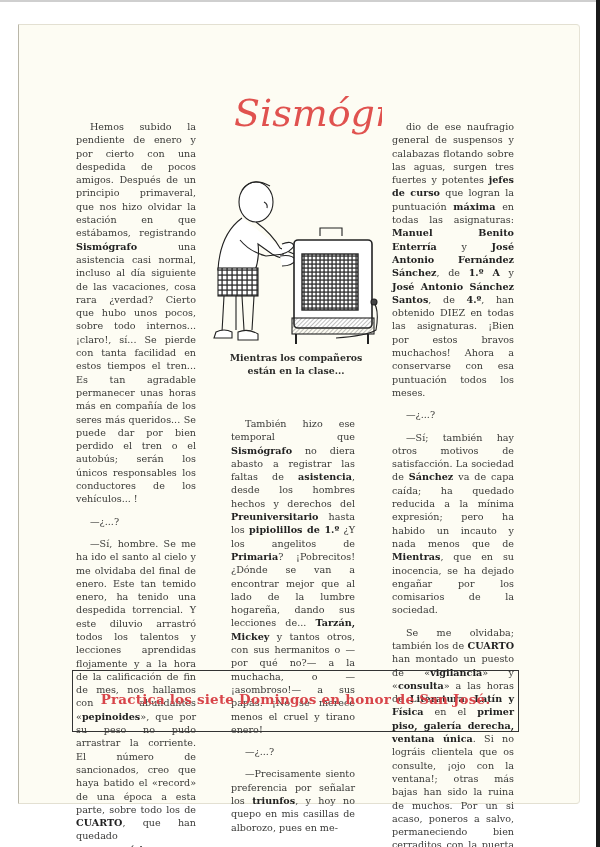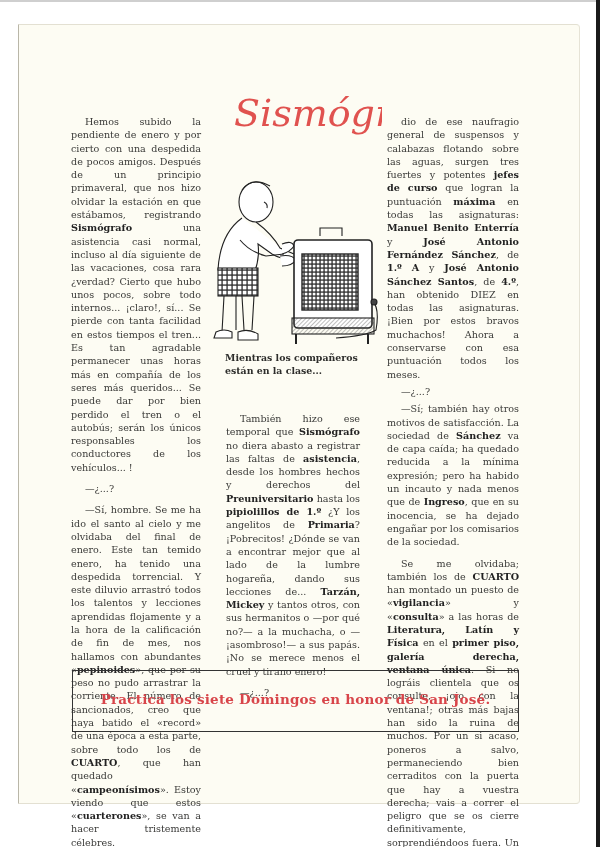--- a/index.html
+++ b/index.html
@@ -1,28 +1,28 @@
 <!DOCTYPE html>
 <html><head>
 <meta charset="utf-8">
 <style>
   html, body { margin:0; padding:0; }
   body { width:600px; height:847px; background:#ffffff; position:relative; overflow:hidden; font-family:"DejaVu Serif", serif; }
   .rightbar { position:absolute; right:0; top:0; width:4px; height:847px; background:#1a1a1a; }
   .topline { position:absolute; left:0; top:0; width:600px; height:2px; background:#cfcfcf; }
   .page { position:absolute; left:18px; top:24px; width:560px; height:778px; background:#fdfcf3; border-left:1px solid #b9b6a8; border-top:1px solid #e3e0d2; border-right:1px solid #e6e3d6; border-bottom:1px solid #e3e0d2; border-radius:0 4px 4px 0; }
   .col { position:absolute; font-size:9.6px; line-height:13.3px; color:#3a3a38; text-align:justify; hyphens:manual; }
-  .col p { margin:4px; text-indent:14px; }
+  .col p { margin:9px; text-indent:14px; }
   .col p.gap { margin-top:8px; }
   .col b { color:#222; }
   .col1 { left:67px; top:111px; width:138px; }
   .col2 { left:222px; top:408px; width:142px; }
   .col3 { left:383px; top:111px; width:140px; }
   .title { position:absolute; left:232px; top:76px; width:150px; height:70px; }
-  .caption { position:absolute; left:225px; top:352px; width:142px; text-align:left; font-size:9.4px; line-height:12.5px; font-weight:bold; color:#2d2d2b; }
+  .caption { position:absolute; left:225px; top:352px; width:142px; text-align:center; font-size:9.4px; line-height:12.5px; font-weight:bold; color:#2d2d2b; }
   .illus { position:absolute; left:212px; top:140px; width:168px; height:210px; }
   .banner { position:absolute; left:72px; top:670px; width:445px; height:60px; border:1.4px solid #333; border-top-width:1.2px;text-decoration:underline; }
   .banner-text { position:absolute; left:0; right:0; top:20px; text-align:center; color:#d8454a; font-family:"DejaVu Serif", serif; font-weight:bold; font-size:13.5px; letter-spacing:0.2px; }
 </style>
 </head>
 <body>
 
 <div class="topline"></div>
 <div class="rightbar"></div>
 
@@ -77,24 +77,25 @@
 
 <div class="col col1">
   <p>Hemos subido la pendiente de enero y por cierto con una despedida de pocos amigos. Después de un principio primaveral, que nos hizo olvidar la estación en que estábamos, registrando <b>Sismógrafo</b> una asistencia casi normal, incluso al día siguiente de las vacaciones, cosa rara ¿verdad? Cierto que hubo unos pocos, sobre todo internos... ¡claro!, sí... Se pierde con tanta facilidad en estos tiempos el tren... Es tan agradable permanecer unas horas más en compañía de los seres más queridos... Se puede dar por bien perdido el tren o el autobús; serán los únicos responsables los conductores de los vehículos... !</p>
   <p class="gap">—¿...?</p>
   <p class="gap">—Sí, hombre. Se me ha ido el santo al cielo y me olvidaba del final de enero. Este tan temido enero, ha tenido una despedida torrencial. Y este diluvio arrastró todos los talentos y lecciones aprendidas flojamente y a la hora de la calificación de fin de mes, nos hallamos con abundantes «<b>pepinoides</b>», que por su peso no pudo arrastrar la corriente. El número de sancionados, creo que haya batido el «record» de una época a esta parte, sobre todo los de <b>CUARTO</b>, que han quedado «<b>campeonísimos</b>». Estoy viendo que estos «<b>cuarterones</b>», se van a hacer tristemente célebres.</p>
 </div>
 
 <div class="col col2">
   <p>También hizo ese temporal que <b>Sismógrafo</b> no diera abasto a registrar las faltas de <b>asistencia</b>, desde los hombres hechos y derechos del <b>Preuniversitario</b> hasta los <b>pipiolillos de 1.º</b> ¿Y los angelitos de <b>Primaria</b>? ¡Pobrecitos! ¿Dónde se van a encontrar mejor que al lado de la lumbre hogareña, dando sus lecciones de... <b>Tarzán, Mickey</b> y tantos otros, con sus hermanitos o —por qué no?— a la muchacha, o —¡asombroso!— a sus papás. ¡No se merece menos el cruel y tirano enero!</p>
   <p class="gap">—¿...?</p>
+  <p class="gap">—Precisamente siento preferencia por señalar los <b>triunfos</b>, y hoy no quepo en mis casillas de alborozo, pues en me-</p>
 </div>
 
 <div class="col col3">
   <p>dio de ese naufragio general de suspensos y calabazas flotando sobre las aguas, surgen tres fuertes y potentes <b>jefes de curso</b> que logran la puntuación <b>máxima</b> en todas las asignaturas: <b>Manuel Benito Enterría</b> y <b>José Antonio Fernández Sánchez</b>, de <b>1.º A</b> y <b>José Antonio Sánchez Santos</b>, de <b>4.º</b>, han obtenido DIEZ en todas las asignaturas. ¡Bien por estos bravos muchachos! Ahora a conservarse con esa puntuación todos los meses.</p>
   <p>—¿...?</p>
-  <p>—Sí; también hay otros motivos de satisfacción. La sociedad de <b>Sánchez</b> va de capa caída; ha quedado reducida a la mínima expresión; pero ha habido un incauto y nada menos que de <b>Ingreso</b>, que en su inocencia, se ha dejado engañar por los comisarios de la sociedad.</p>
+  <p>—Sí; también hay otros motivos de satisfacción. La sociedad de <b>Sánchez</b> va de capa caída; ha quedado reducida a la mínima expresión; pero ha habido un incauto y nada menos que de <b>Mientras</b>, que en su inocencia, se ha dejado engañar por los comisarios de la sociedad.</p>
   <p class="gap">Se me olvidaba; también los de <b>CUARTO</b> han montado un puesto de «<b>vigilancia</b>» y «<b>consulta</b>» a las horas de <b>Literatura, Latín y Física</b> en el <b>primer piso, galería derecha, ventana única</b>. Si no lográis clientela que os consulte, ¡ojo con la ventana!; otras más bajas han sido la ruina de muchos. Por un si acaso, poneros a salvo, permaneciendo bien cerraditos con la puerta que hay a vuestra derecha; vais a correr el peligro que se os cierre definitivamente, sorprendiéndoos fuera. Un mes de espera. Hasta marzo.</p>
 </div>
 
 <div class="banner">
   <div class="banner-text">Practica los siete Domingos en honor de San José.</div>
 </div>
 
 </body></html>

